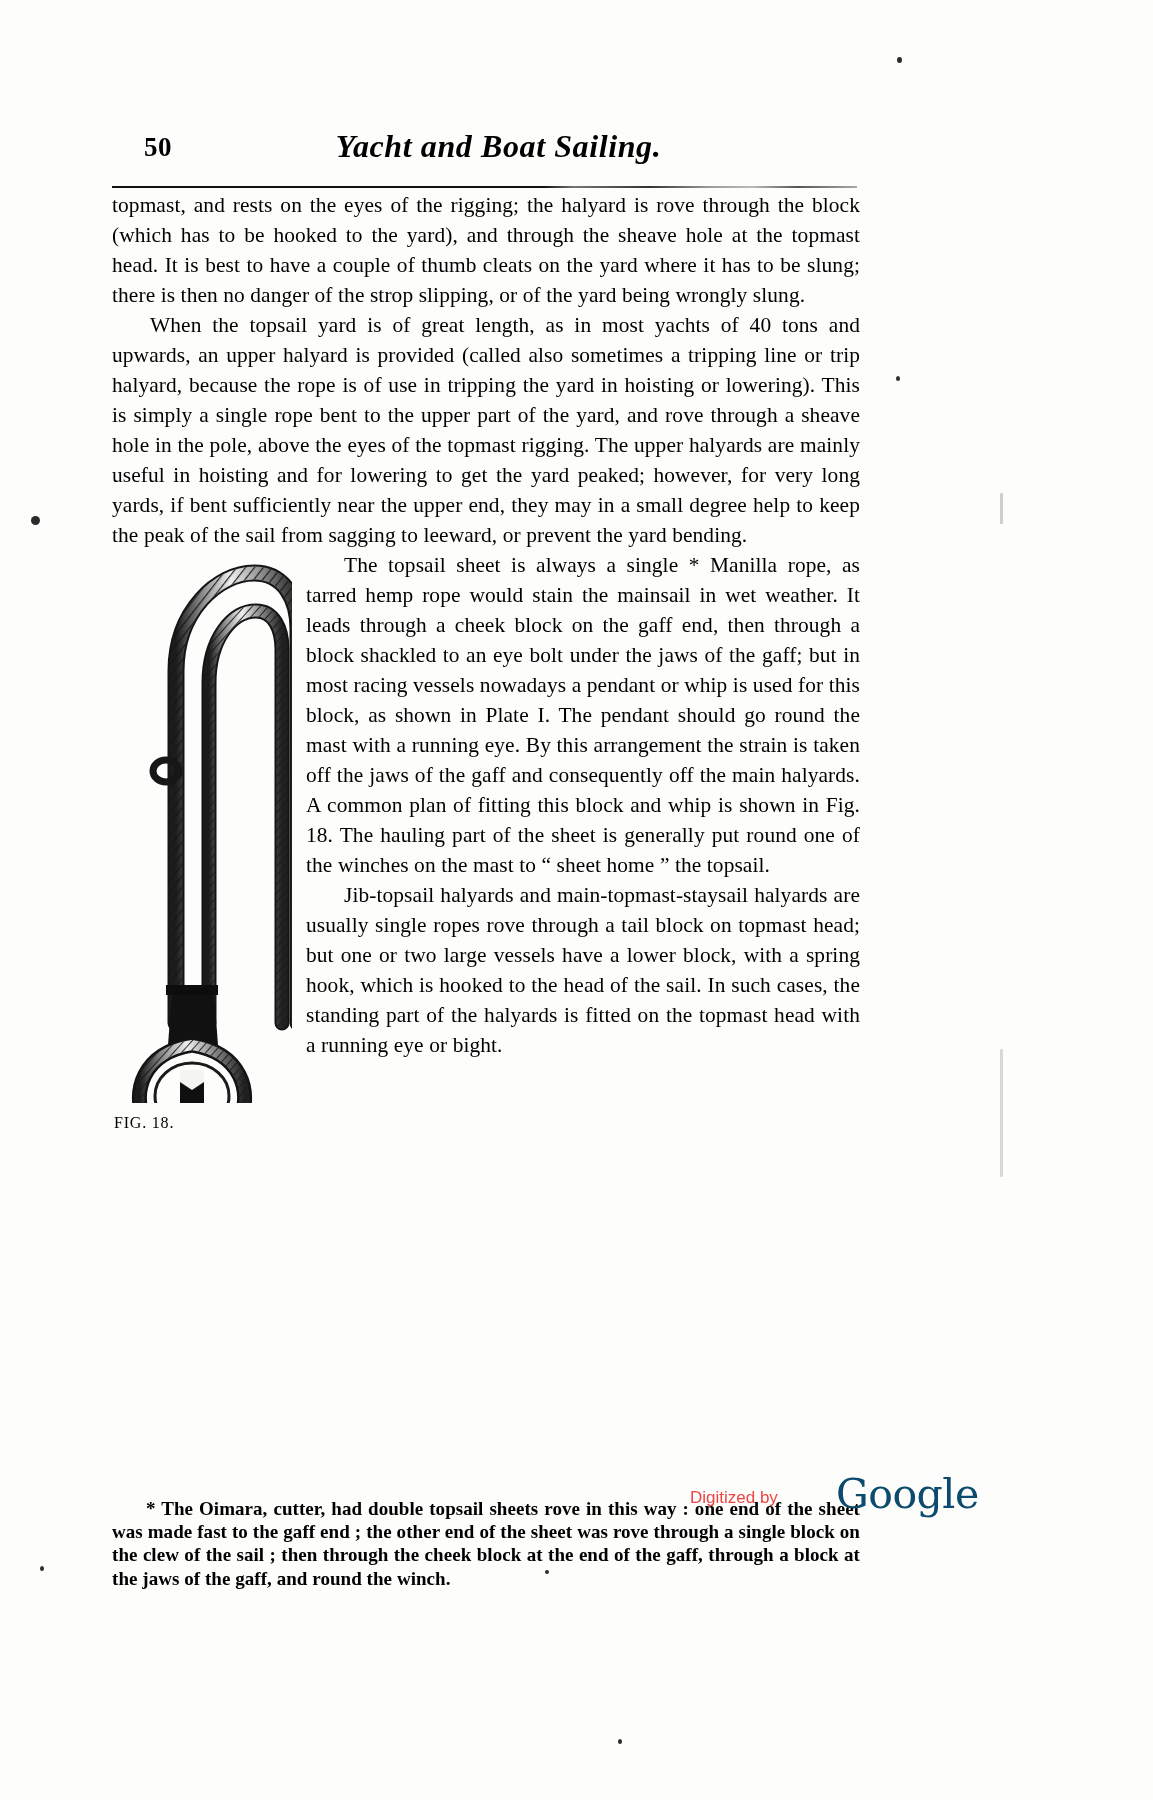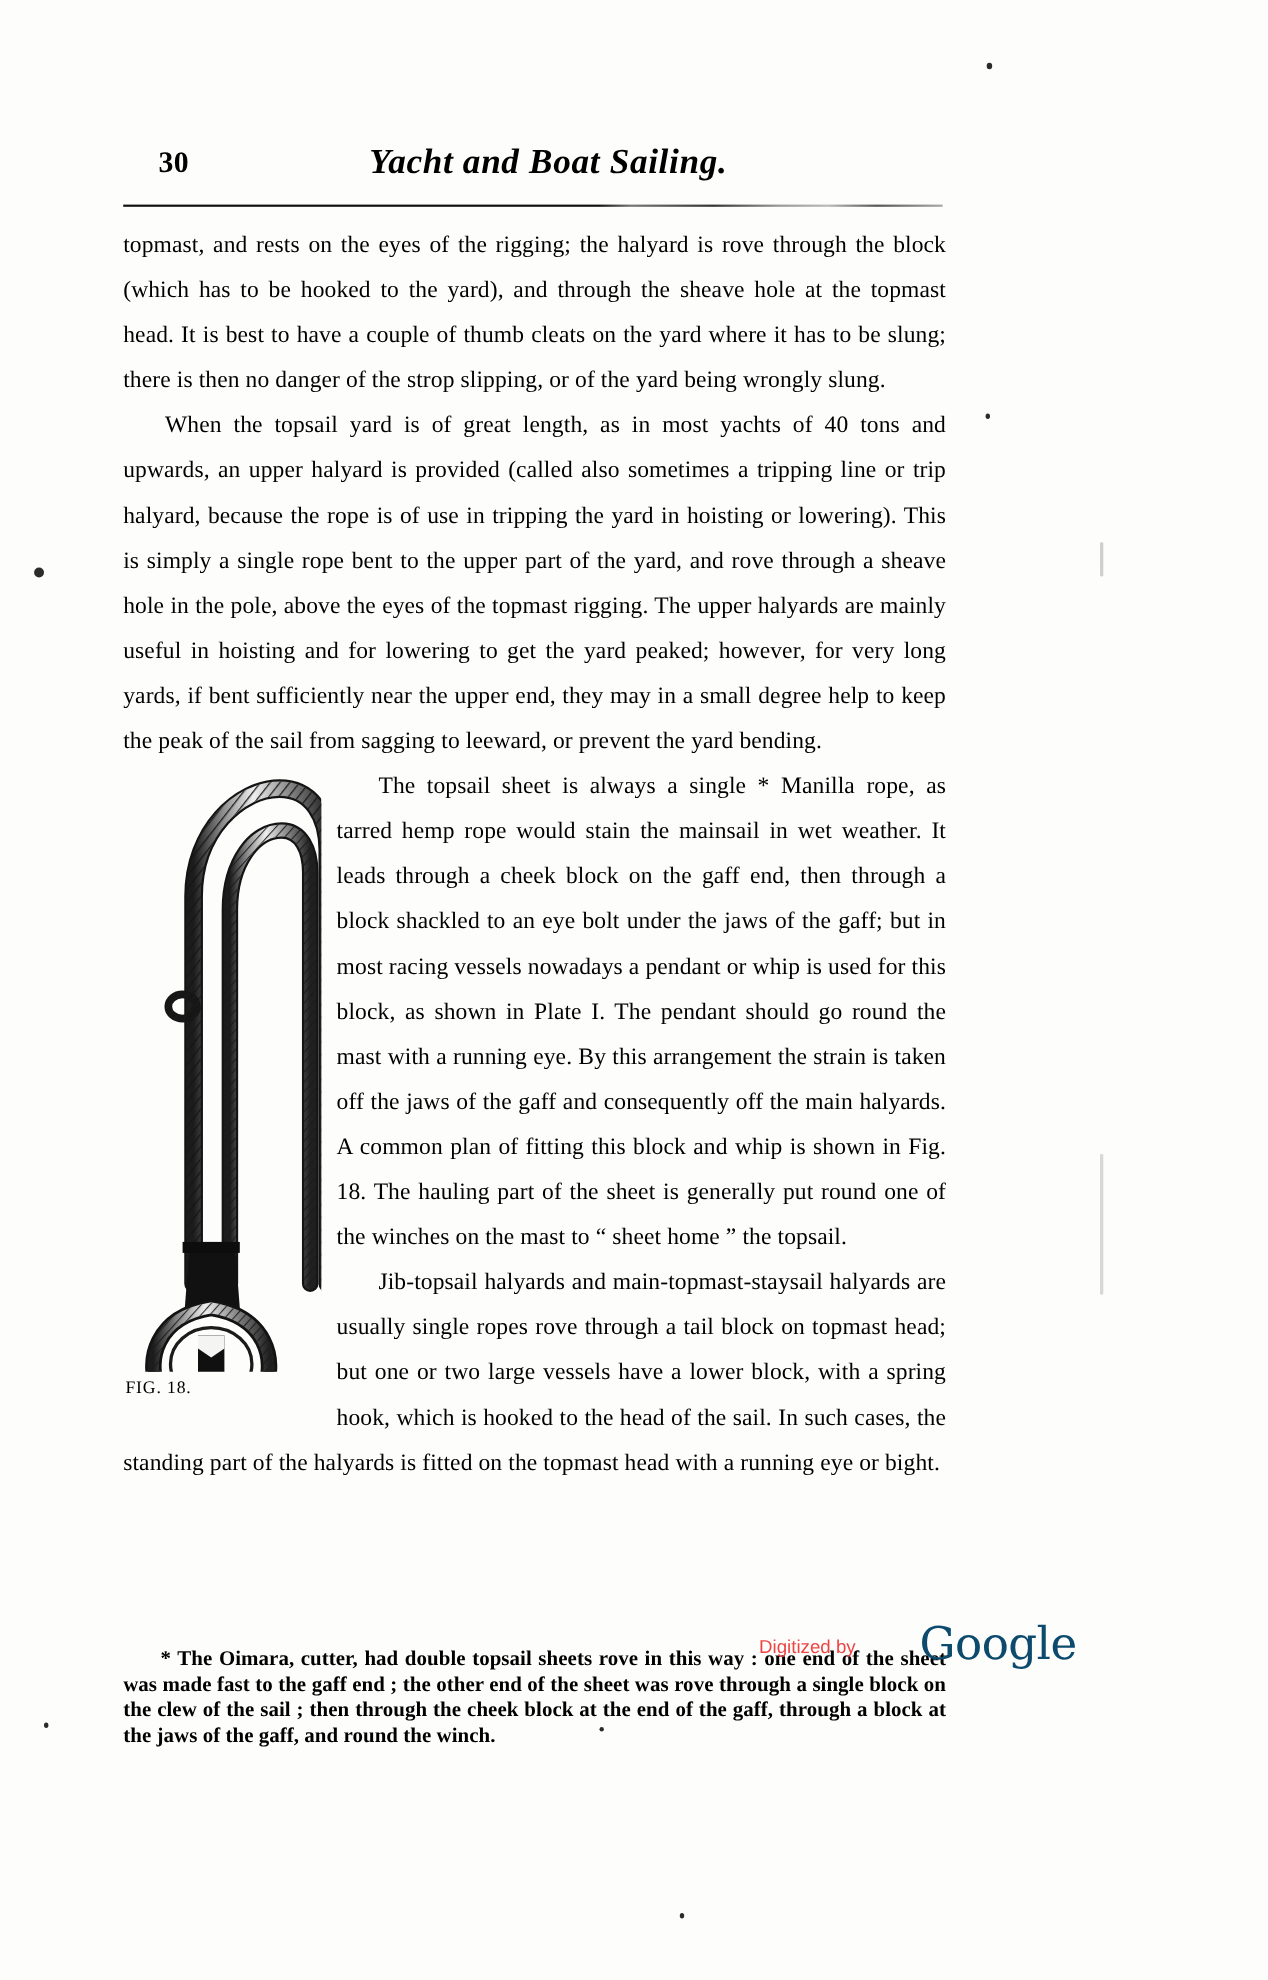--- a/index.html
+++ b/index.html
@@ -59,24 +59,24 @@
     height: 2px;
     background: linear-gradient(to right,
         #111 0%, #111 58%, #777 62%, #333 72%, #999 80%,
         #bbb 86%, #555 92%, #aaa 100%);
   }
 
   
   .body-text {
     position: absolute;
     left: 112px;
-    top: 202px;
+    top: 190px;
     width: 748px;
     font-size: 21.4px;
-    line-height: 41px;
+    line-height: 30px;
     text-align: justify;
     text-justify: inter-word;
     letter-spacing: .1px;
   }
   .body-text p {
     margin: 0;
     text-indent: 38px;
   }
   .body-text p.noindent { text-indent: 0; }
 
@@ -156,21 +156,21 @@
     letter-spacing: -0.5px;
     margin-left: 44px;
   }
 </style>
 </head>
 <body>
 
 <div class="page">
 
   <div class="header">
-    <div class="folio">30</div>
+    <div class="folio">50</div>
     <div class="running-title">Yacht and Boat Sailing.</div>
   </div>
   <div class="rule"></div>
 
   <div class="speck" style="left:897px; top:57px; width:5px; height:6px;"></div>
   <div class="speck" style="left:896px; top:376px; width:4px; height:5px;"></div>
   <div class="speck" style="left:31px; top:516px; width:9px; height:9px;"></div>
   <div class="speck" style="left:1000px; top:493px; width:3px; height:31px; border-radius:1px; background:#cfcfcf;"></div>
   <div class="speck" style="left:1000px; top:1049px; width:3px; height:128px; border-radius:1px; background:#d8d8d8;"></div>
   <div class="speck" style="left:40px; top:1566px; width:4px; height:5px;"></div>

